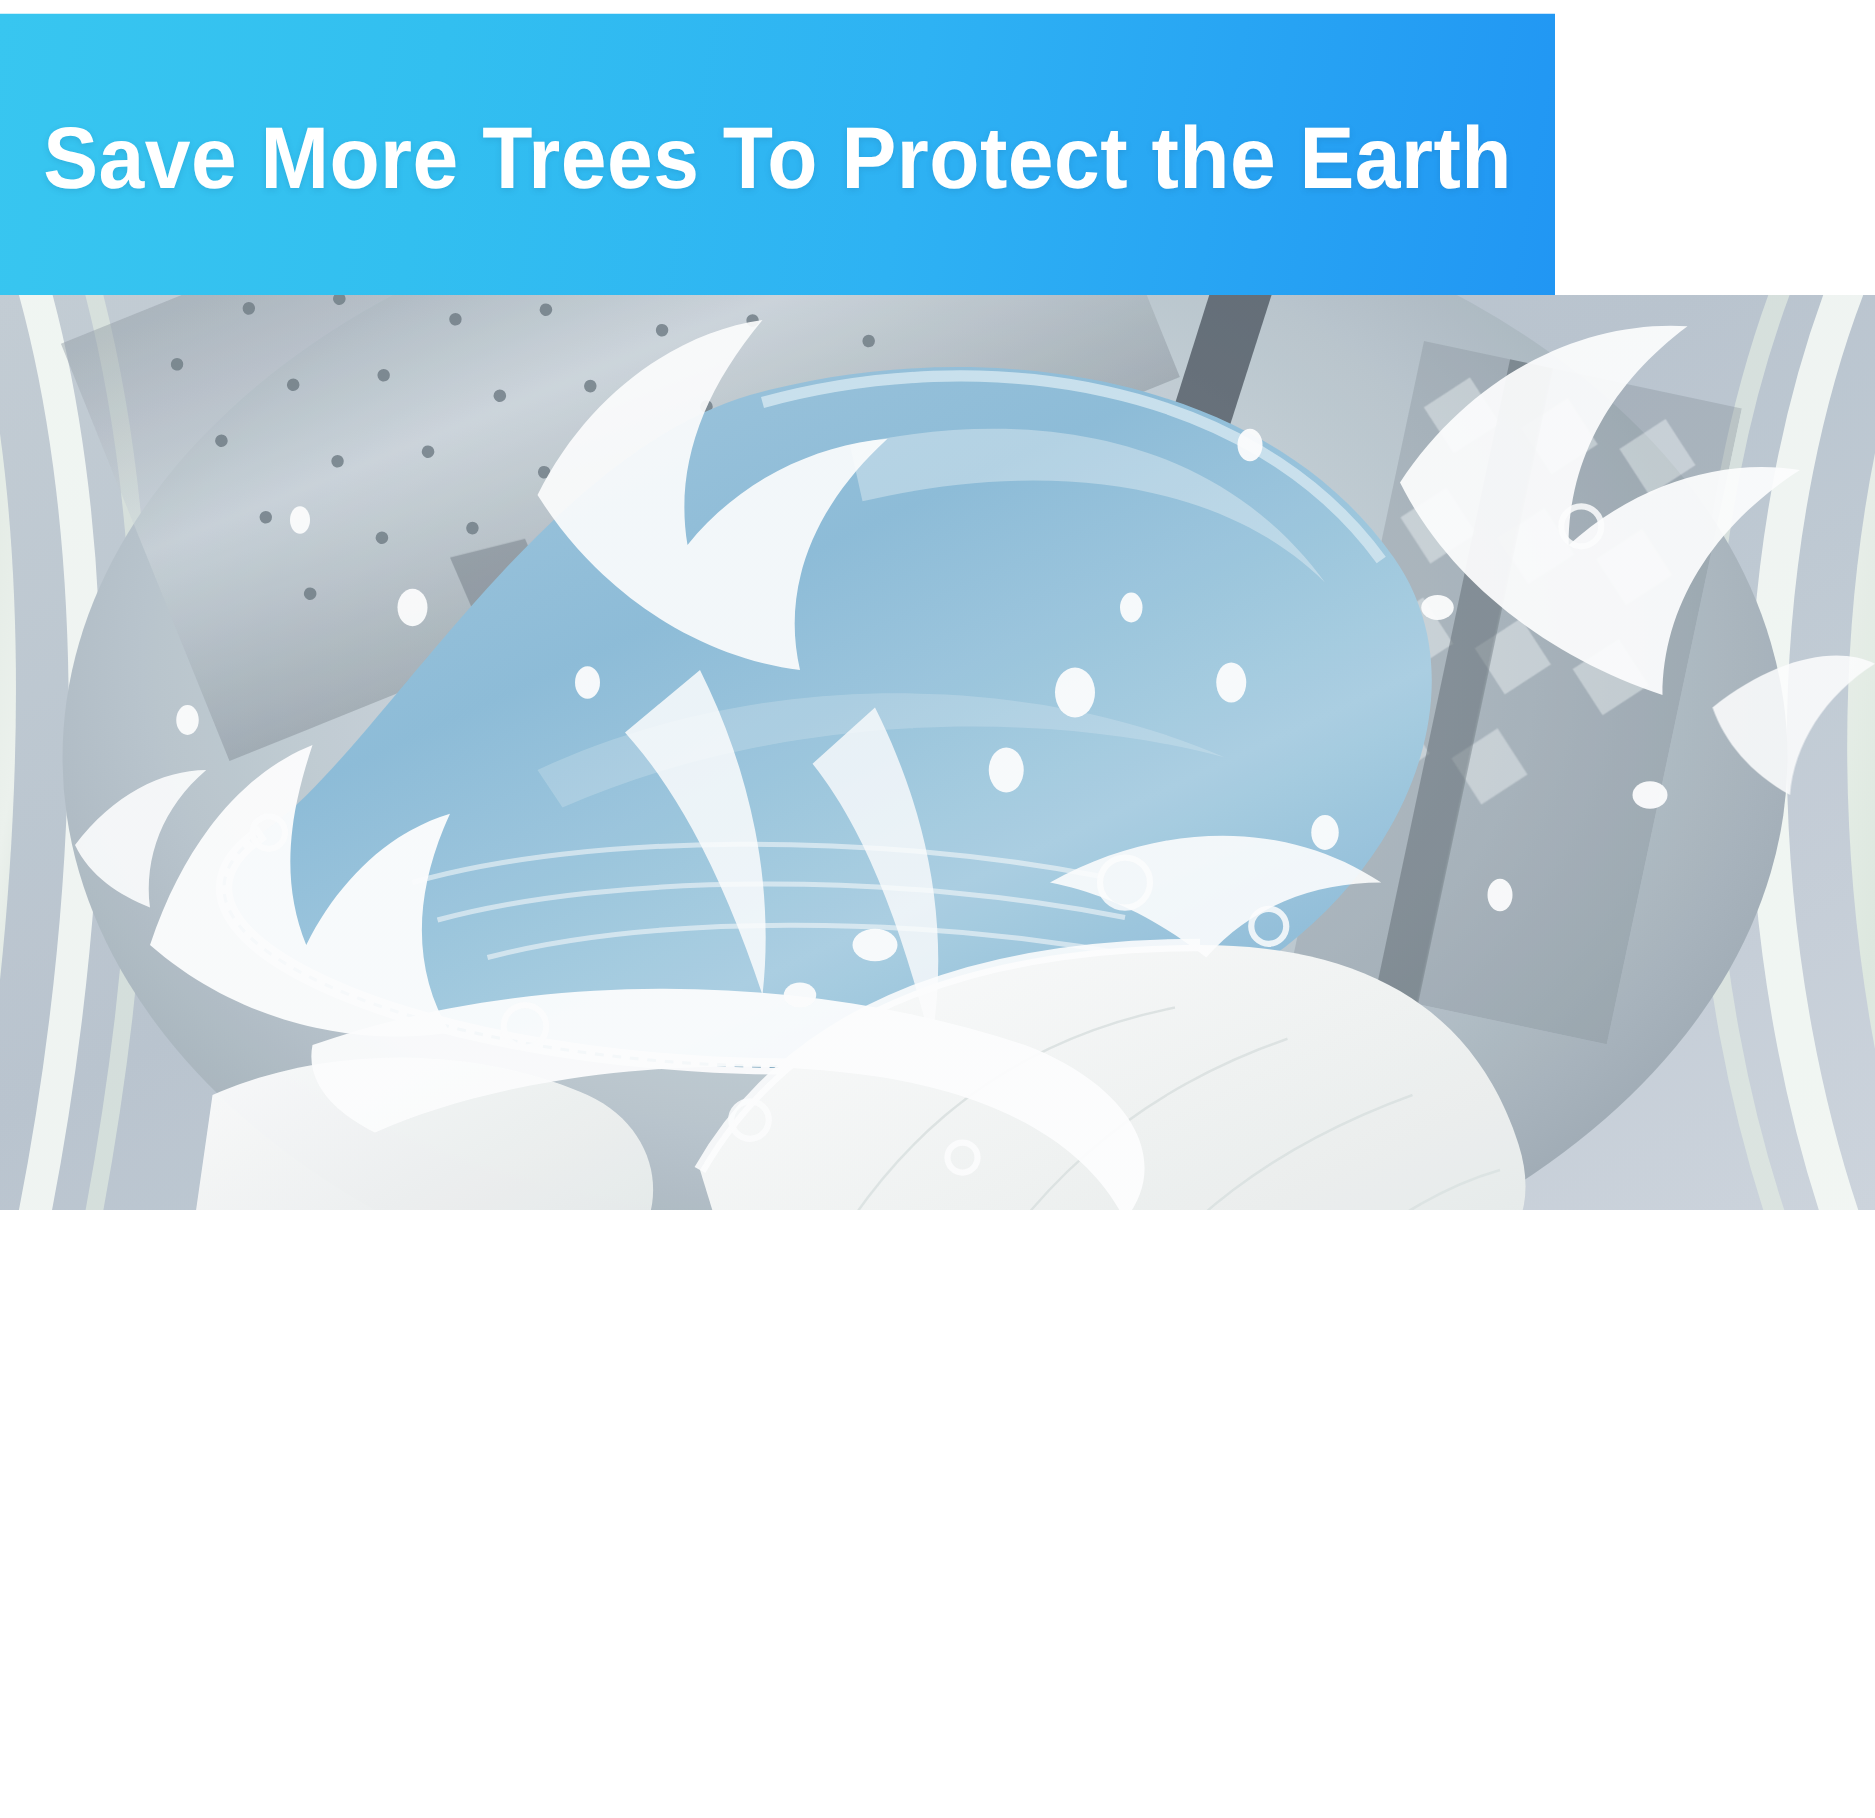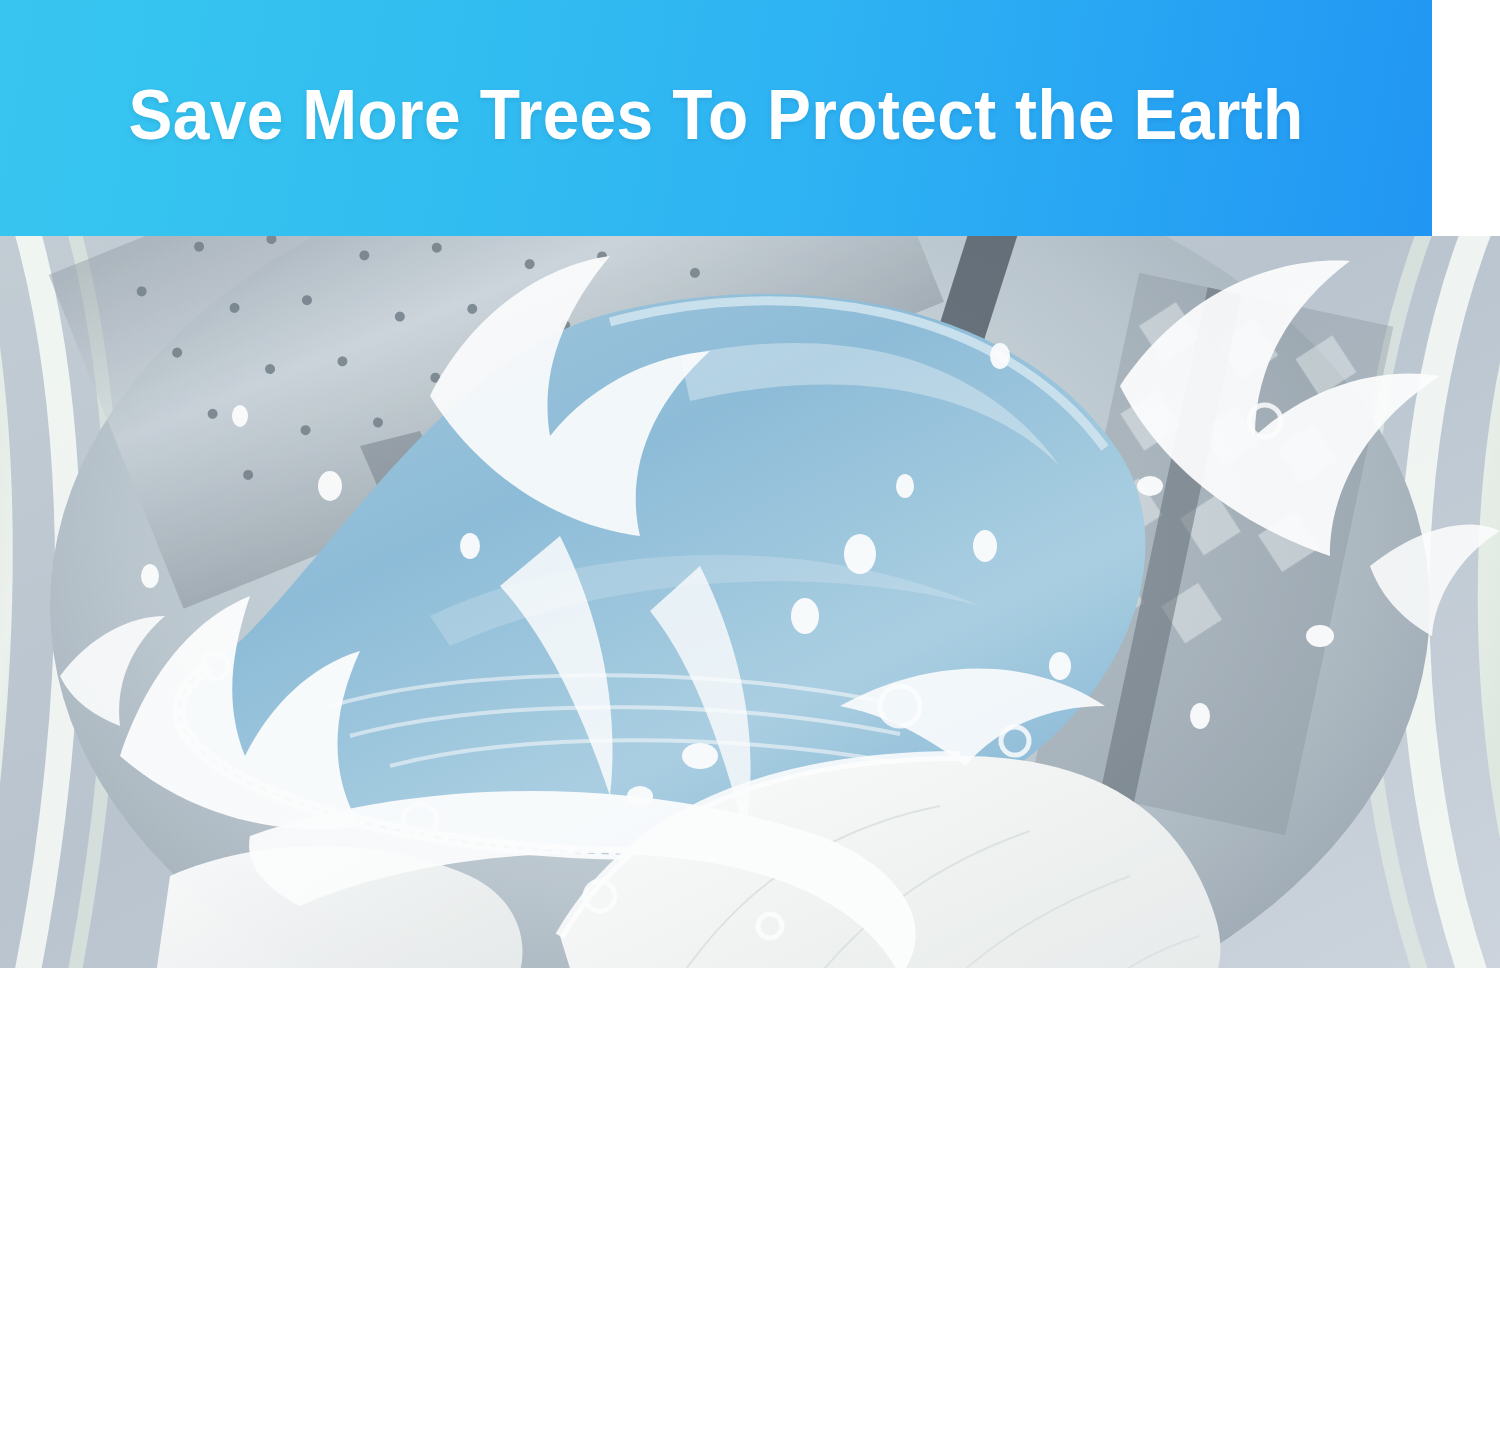--- a/index.html
+++ b/index.html
@@ -7,21 +7,21 @@
   html, body {
     width:1500px; height:1454px;
     background:#ffffff;
     font-family:"Liberation Sans", sans-serif;
     overflow:hidden;
   }
   .page { position:relative; width:1500px; height:1454px; background:#fff; }
 
   
   .banner {
-    position:absolute; left:0; top:0; width:1432px; height:236px;
+    position:absolute; left:0; top:11px; width:1244px; height:236px;
     background:linear-gradient(100deg, #38c6f0 0%, #32bff0 28%, #2eb2f3 58%, #2196f3 100%);
     display:flex; align-items:center; justify-content:center;
   }
   .banner-title {
     color:#ffffff;
     font-family:"Liberation Sans Narrow","Liberation Sans",sans-serif;
     font-size:70px; font-weight:bold;
     letter-spacing:0.4px;
     transform:scaleX(0.94);
     text-shadow:0 2px 5px rgba(20,90,140,0.18);

